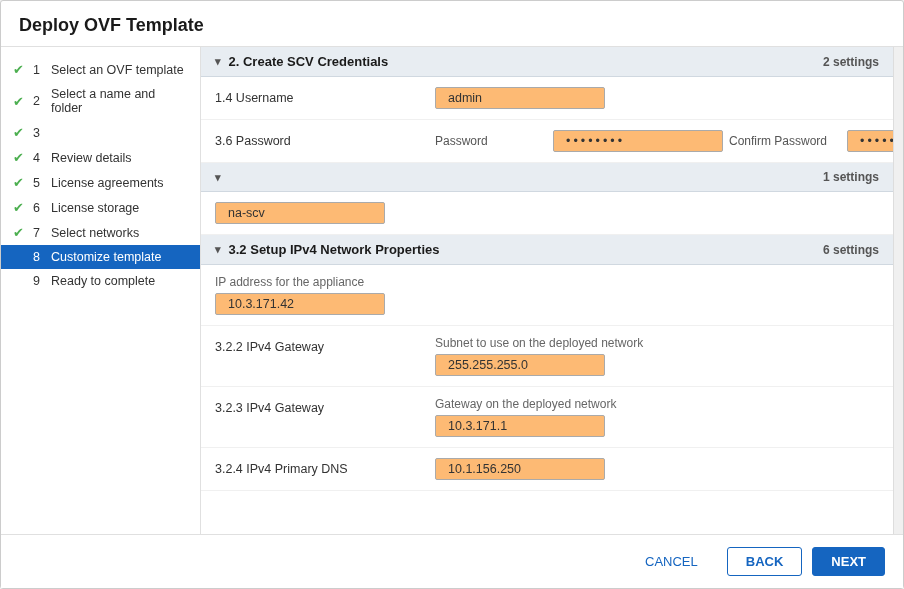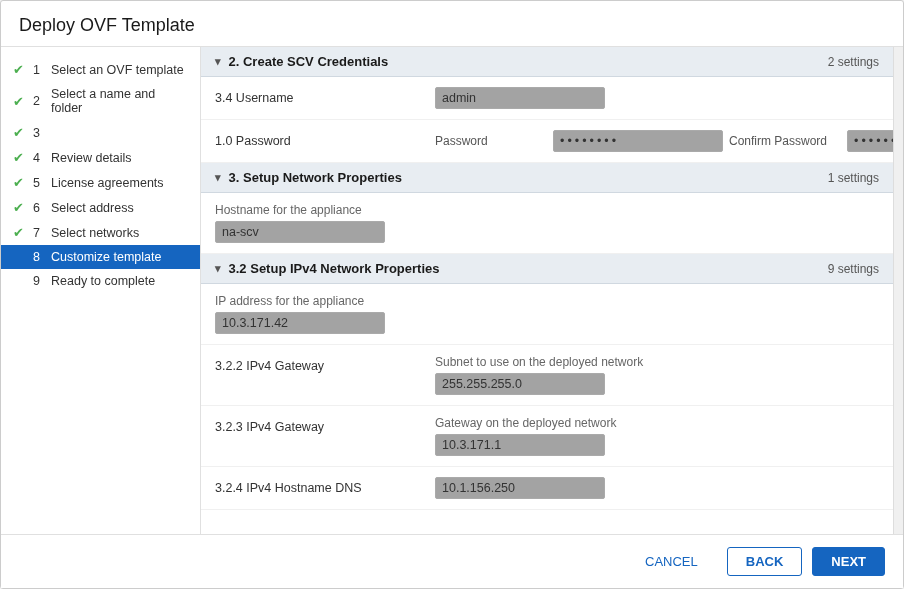--- a/index.html
+++ b/index.html
@@ -17,21 +17,21 @@
       min-height: 589px;
       background: #fff;
       border: 1px solid #ccc;
       border-radius: 3px;
       display: flex;
       flex-direction: column;
     }
     .window-title {
       padding: 14px 18px 10px;
       font-size: 18px;
-      font-weight: normal;
+      font-weight: bold;
       color: #1a1a1a;
       border-bottom: 1px solid #e0e0e0;
     }
     .window-body {
       display: flex;
       flex: 1;
     }
     
     .sidebar {
       width: 200px;
@@ -81,21 +81,21 @@
       color: #1a1a1a;
       border-bottom: 1px solid #d0d8e0;
     }
     .section-header .collapse-icon {
       margin-right: 8px;
       font-size: 11px;
       color: #555;
     }
     .section-header .settings-count {
       margin-left: auto;
-      font-weight: normal;
+      font-weight: bold;
       color: #555;
       font-size: 12px;
       text-align: center;
     }
     .field-row {
       display: flex;
       align-items: flex-start;
       padding: 10px 14px;
       border-bottom: 1px solid #f0f0f0;
     }
@@ -111,25 +111,25 @@
       display: flex;
       flex-direction: column;
     }
     .field-desc {
       font-size: 12px;
       color: #666;
       margin-bottom: 4px;
     }
     .field-input {
       width: 170px;
-      padding: 3px 6px;
+      padding: 3px 12px;
       border: 1px solid #aaa;
       border-radius: 2px;
       font-size: 12.5px;
-      background: #a3a3a3;
+      background: #fdba74;
       color: #333;
     }
     .field-input-password {
       letter-spacing: 3px;
     }
     .field-group {
       display: flex;
       flex-direction: row;
       gap: 6px;
     }
@@ -213,21 +213,21 @@
           <span>Review details</span>
         </div>
         <div class="sidebar-item">
           <span class="check-icon">✔</span>
           <span class="step-num">5 </span>
           <span>License agreements</span>
         </div>
         <div class="sidebar-item">
           <span class="check-icon">✔</span>
           <span class="step-num">6 </span>
-          <span>Select address</span>
+          <span>License storage</span>
         </div>
         <div class="sidebar-item">
           <span class="check-icon">✔</span>
           <span class="step-num">7 </span>
           <span>Select networks</span>
         </div>
         <div class="sidebar-item active">
           <span class="check-icon"></span>
           <span class="step-num">8 </span>
           <span>Customize template</span>
@@ -239,55 +239,53 @@
         </div>
       </div>
 
     <div class="main-content" id="main-container">
         <div class="section-header">
           <span class="collapse-icon">▾</span>
           <span>2. Create SCV Credentials</span>
           <span class="settings-count">2 settings</span>
         </div>
         <div class="field-row">
-          <div class="field-label">3.4 Username</div>
+          <div class="field-label">1.4 Username</div>
           <div class="field-right">
             <input type="text" class="field-input" value="admin" style="">
           </div>
         </div>
         <div class="field-row">
-          <div class="field-label">1.0 Password</div>
+          <div class="field-label">3.6 Password</div>
           <div class="field-right">
             <div class="field-group">
               <div class="field-group-row">
                 <label>Password</label>
                 <input type="password" class="field-input field-input-password" value="••••••••" style="">
               </div>
               <div class="field-group-row">
                 <label>Confirm Password</label>
                 <input type="password" class="field-input field-input-password" value="••••••••" style="">
               </div>
             </div>
           </div>
         </div>
         <div class="section-header">
           <span class="collapse-icon">▾</span>
-          <span>3. Setup Network Properties</span>
           <span class="settings-count">1 settings</span>
         </div>
         <div class="field-row">
           <div class="field-right">
-            <div class="field-desc">Hostname for the appliance</div>
             <input type="text" class="field-input" value="na-scv" style="">
           </div>
         </div>
         <div class="section-header">
           <span class="collapse-icon">▾</span>
           <span>3.2 Setup IPv4 Network Properties</span>
-          <span class="settings-count">9 settings</span>
+          <span class="settings-count">6 settings</span>
         </div>
         <div class="field-row">
           <div class="field-right">
             <div class="field-desc">IP address for the appliance</div>
             <input type="text" class="field-input" value="10.3.171.42" style="">
           </div>
         </div>
         <div class="field-row">
           <div class="field-label">3.2.2 IPv4 Gateway</div>
           <div class="field-right">
@@ -296,21 +294,21 @@
           </div>
         </div>
         <div class="field-row">
           <div class="field-label">3.2.3 IPv4 Gateway</div>
           <div class="field-right">
             <div class="field-desc">Gateway on the deployed network</div>
             <input type="text" class="field-input" value="10.3.171.1" style="">
           </div>
         </div>
         <div class="field-row">
-          <div class="field-label">3.2.4 IPv4 Hostname DNS</div>
+          <div class="field-label">3.2.4 IPv4 Primary DNS</div>
           <div class="field-right">
             <input type="text" class="field-input" value="10.1.156.250" style="">
           </div>
         </div>
       </div>
 
     <div class="scrollbar-track"></div>
   </div>
   <div class="footer">
     <button class="btn btn-cancel">CANCEL</button>

